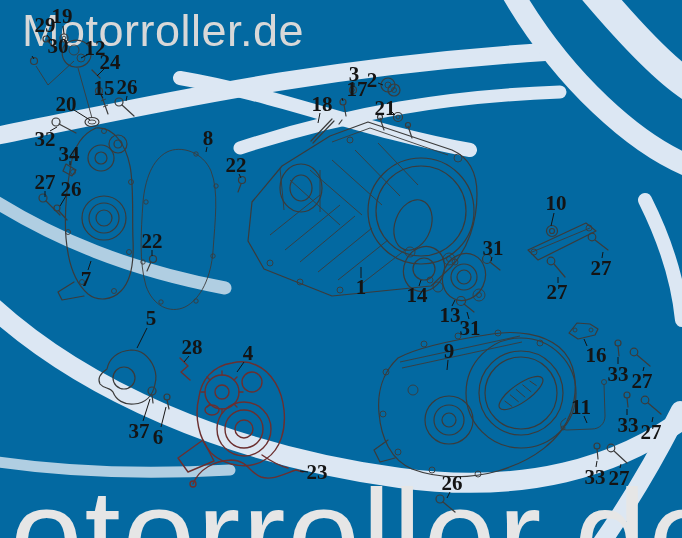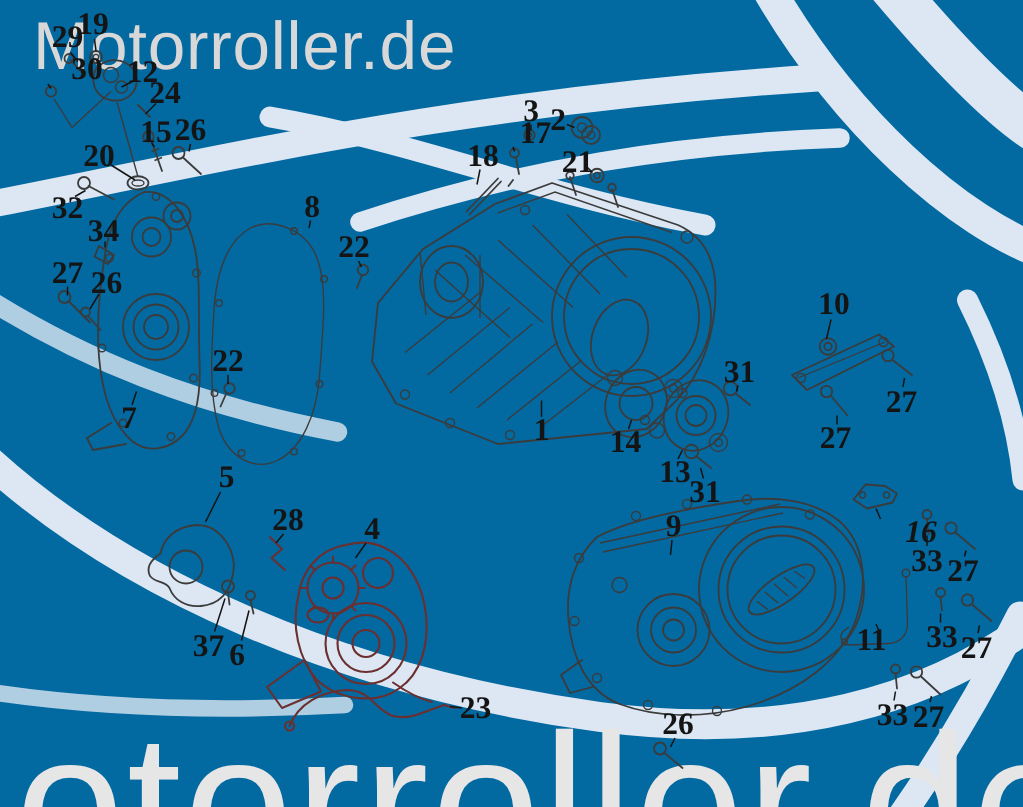--- a/index.html
+++ b/index.html
@@ -410,24 +410,24 @@
       <div class="plabel" style="left: 385px; top: 108px;">21</div>
       <div class="plabel" style="left: 361px; top: 287px;">1</div>
       <div class="plabel" style="left: 417px; top: 295px;">14</div>
       <div class="plabel" style="left: 450px; top: 315px;">13</div>
       <div class="plabel" style="left: 493px; top: 248px;">31</div>
       <div class="plabel" style="left: 470px; top: 328px;">31</div>
       <div class="plabel" style="left: 556px; top: 203px;">10</div>
       <div class="plabel" style="left: 601px; top: 268px;">27</div>
       <div class="plabel" style="left: 557px; top: 292px;">27</div>
       <div class="plabel" style="left: 449px; top: 351px;">9</div>
-      <div class="plabel" style="left: 614px; top: 355px; font-style: italic;">16</div>
+      <div class="plabel" style="left: 596px; top: 355px;">16</div>
       <div class="plabel" style="left: 618px; top: 374px;">33</div>
       <div class="plabel" style="left: 642px; top: 381px;">27</div>
-      <div class="plabel" style="left: 581px; top: 427px;">11</div>
+      <div class="plabel" style="left: 581px; top: 407px;">11</div>
       <div class="plabel" style="left: 628px; top: 425px;">33</div>
       <div class="plabel" style="left: 651px; top: 432px;">27</div>
       <div class="plabel" style="left: 595px; top: 477px;">33</div>
       <div class="plabel" style="left: 619px; top: 478px;">27</div>
       <div class="plabel" style="left: 452px; top: 483px;">26</div>
       <div class="plabel" style="left: 151px; top: 318px;">5</div>
       <div class="plabel" style="left: 192px; top: 347px;">28</div>
       <div class="plabel" style="left: 248px; top: 353px;">4</div>
       <div class="plabel" style="left: 139px; top: 431px;">37</div>
       <div class="plabel" style="left: 158px; top: 437px;">6</div>

